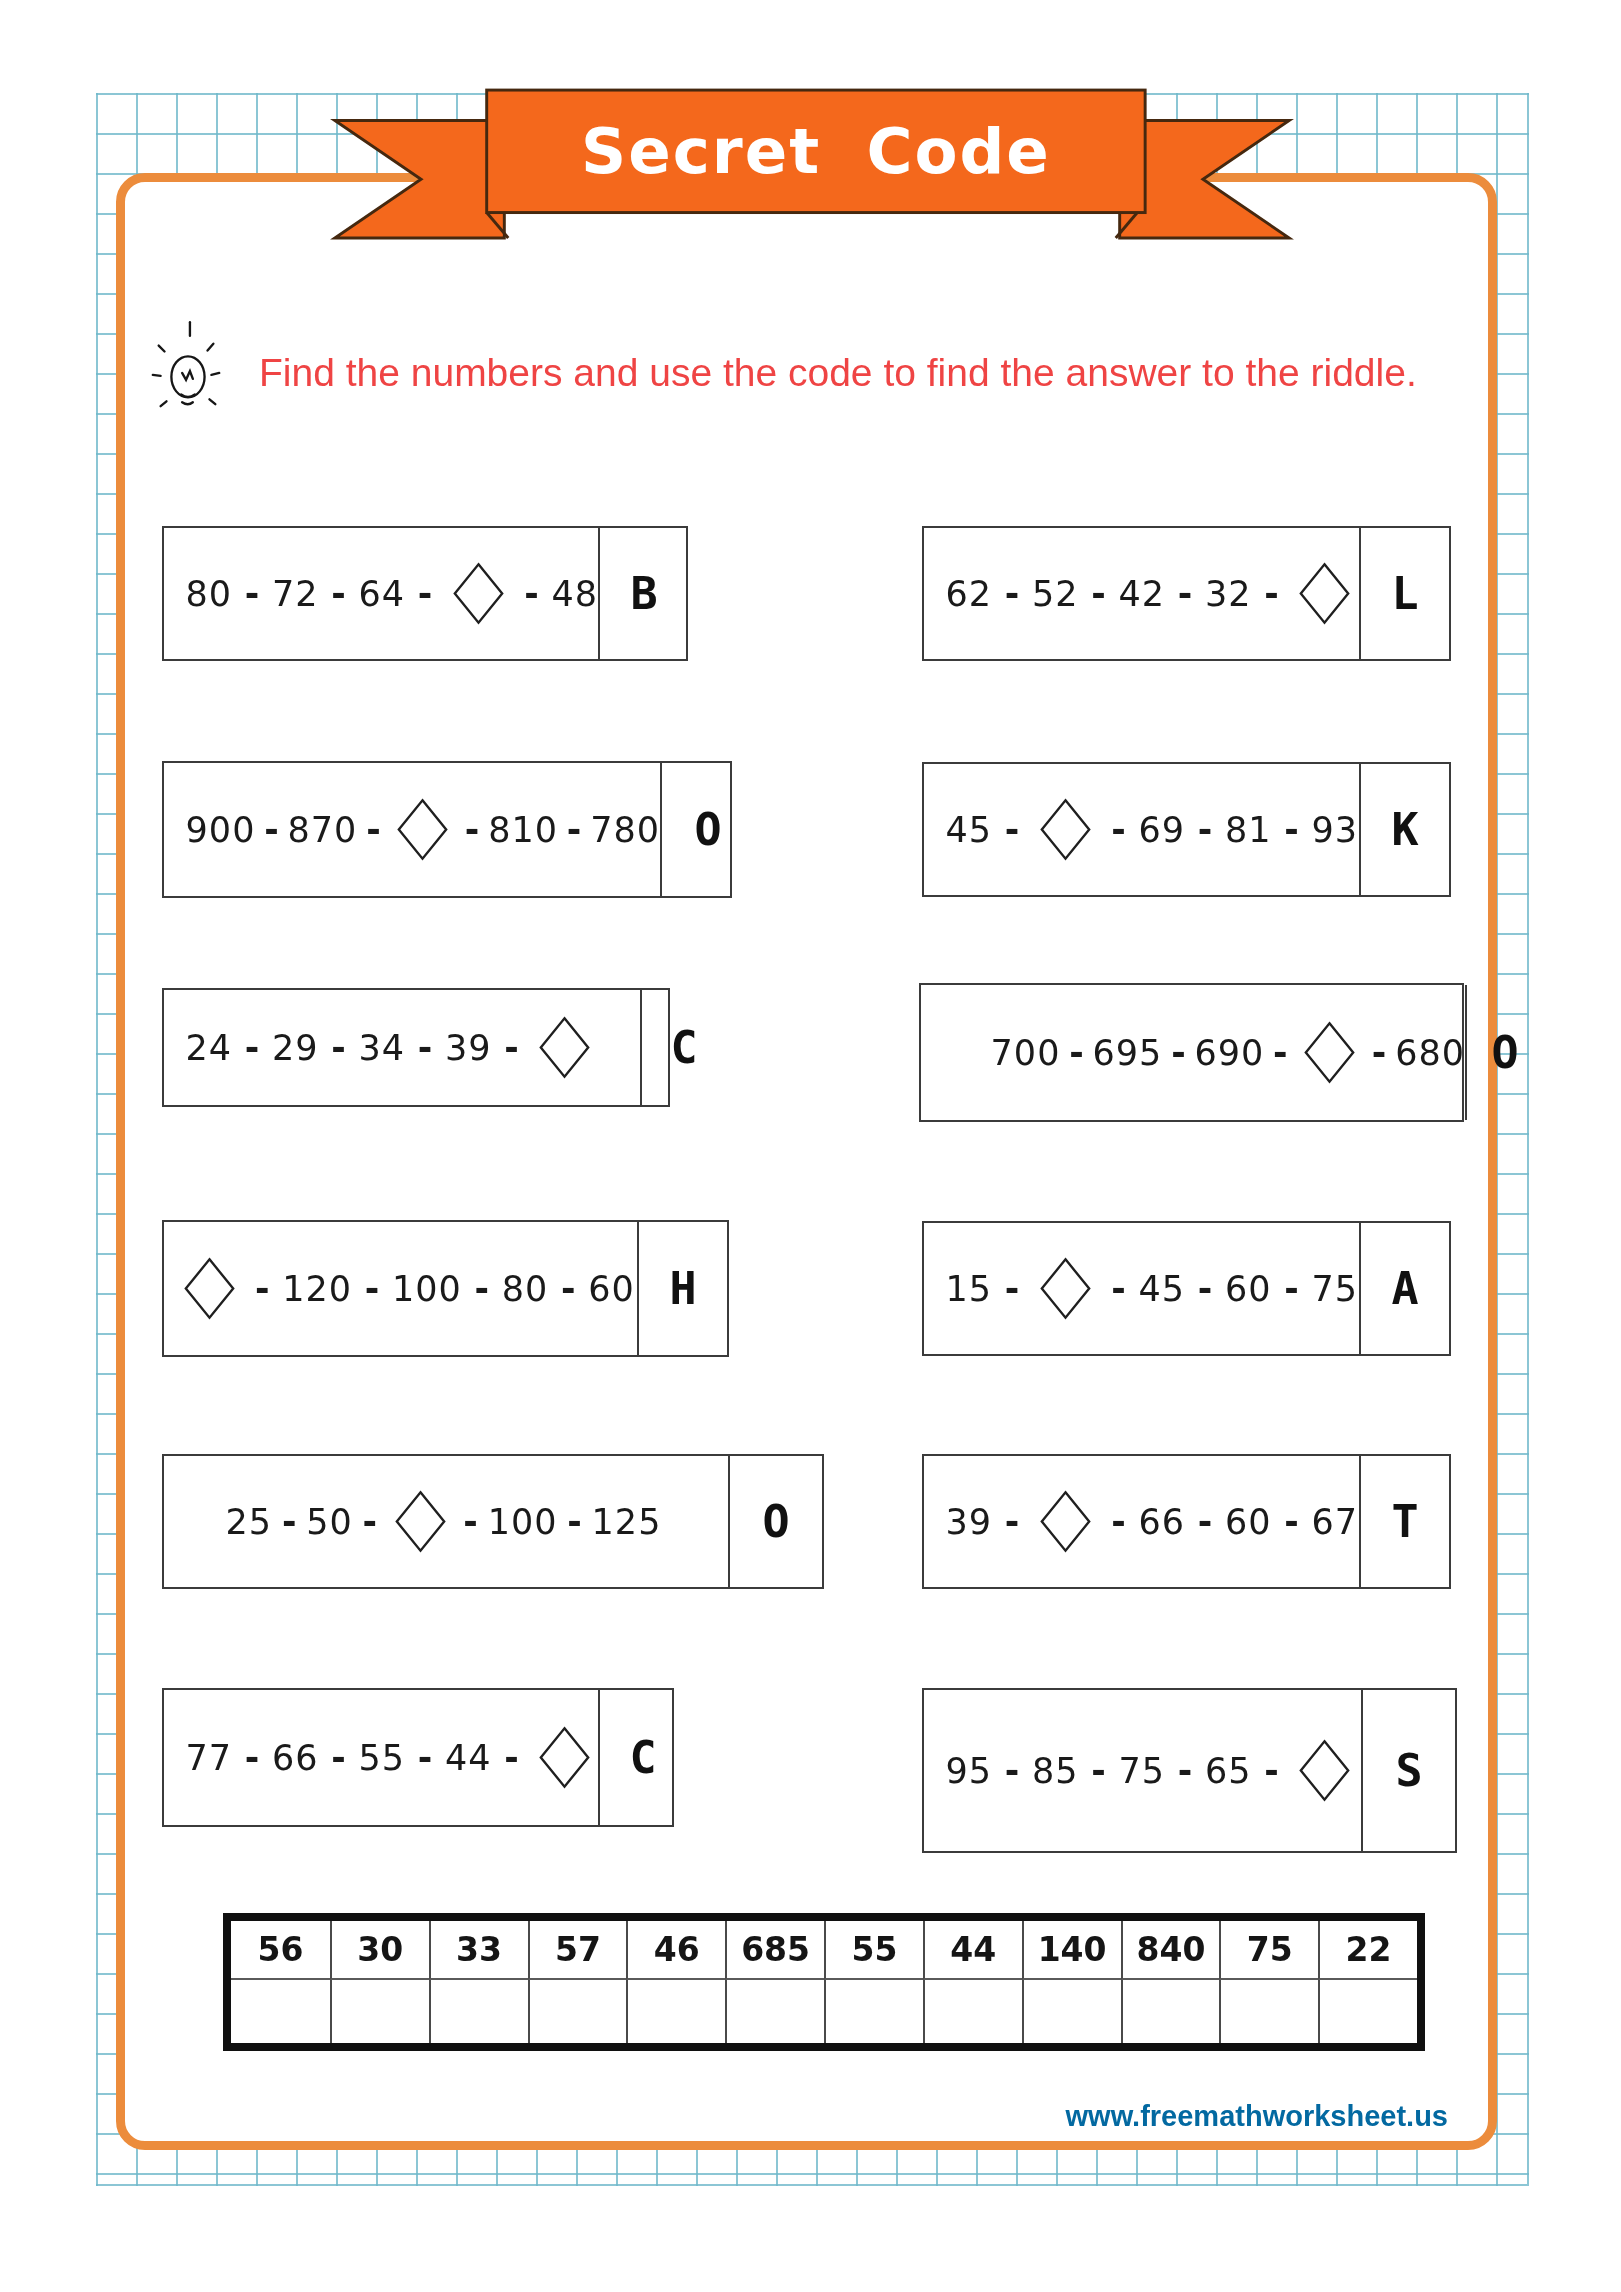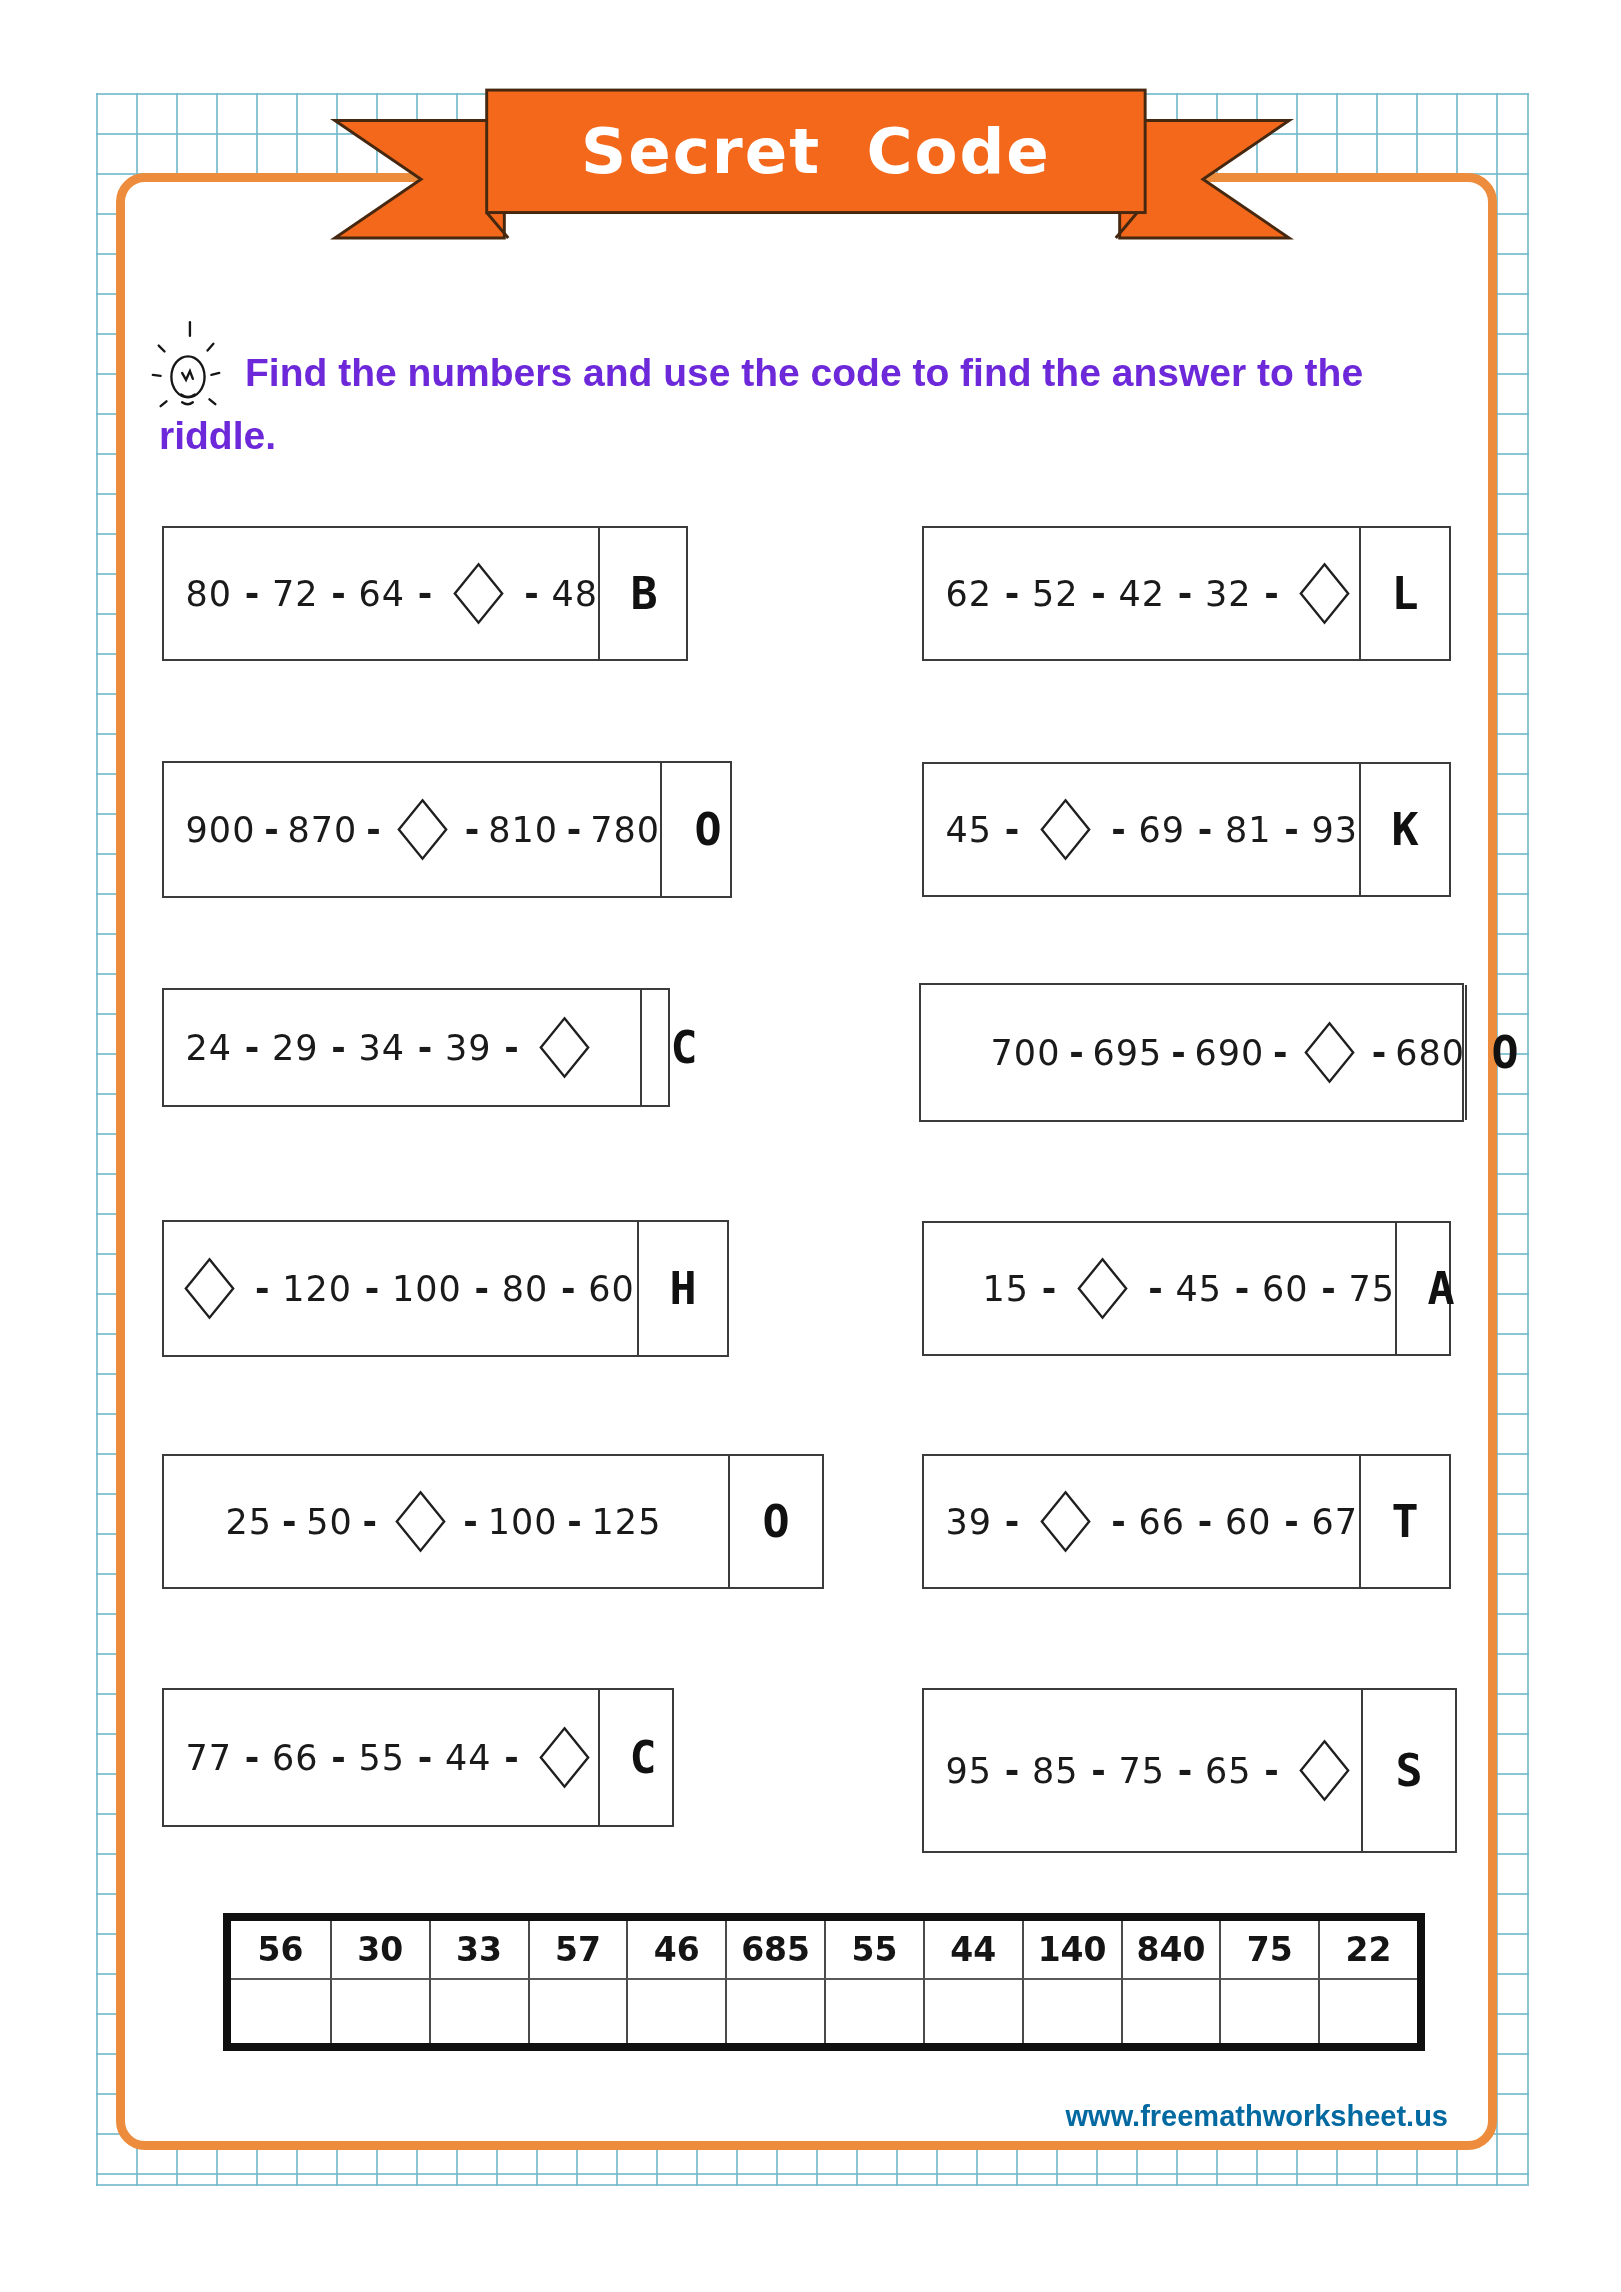--- a/index.html
+++ b/index.html
@@ -21,23 +21,23 @@
 
   
   .banner{position:absolute;left:326px;top:82px;z-index:4;}
   .banner .shape{fill:#F4681C;stroke:#45280F;stroke-width:3;stroke-linejoin:miter;}
   .banner .foldline{stroke:#45280F;stroke-width:3;fill:none;}
   .banner text{fill:#fff;font-family:"DejaVu Sans",sans-serif;font-weight:bold;
     font-size:64px;letter-spacing:2px;word-spacing:22px;text-anchor:middle;}
 
   
   .bulb{position:absolute;left:145px;top:316px;z-index:3;}
-  .instruction{position:absolute;left:159px;top:341px;width:1289px;z-index:3;
+  .instruction{position:absolute;left:173px;top:341px;width:1289px;z-index:3;
     font-family:"Liberation Sans",sans-serif;font-size:39px;line-height:1.62;
-    color:#6d28d9;text-indent:86px;font-weight:bold;}
+    color:#ef4444;text-indent:86px;}
 
   
   .pbox{position:absolute;display:flex;background:#fff;border:2.9px solid #3B3B3B;
     box-sizing:border-box;z-index:3;}
   .seq{flex:1;display:flex;align-items:center;padding-left:21.6px;
     font-size:35px;font-weight:500;color:#1a1a1a;}
   .num{letter-spacing:1px;}
   .sep{margin:0 12.7px;font-weight:600;}
   .diamond{margin:0 7.8px;flex:none;}
   .diamond polygon{fill:#ffffff;stroke:#1f1f1f;stroke-width:2.6;}
@@ -45,21 +45,21 @@
     border-left:2.9px solid #3B3B3B;font-family:"DejaVu Sans Mono",monospace;
     font-weight:bold;font-size:45px;color:#111;width:90px;box-sizing:border-box;}
 
   .p0{left:162px;top:526px;width:526px;height:135px;}
   .p1{left:922px;top:526px;width:529px;height:135px;}
   .p2{left:162px;top:761px;width:570px;height:137px;} .p2 .letter{width:94px;} .p2 .sep{margin:0 8.8px;}
   .p3{left:922px;top:762px;width:529px;height:135px;}
   .p4{left:162px;top:988px;width:508px;height:119px;gap:42px;} .p4 .letter{width:86px;}
   .p5{left:919px;top:983px;width:545px;height:139px;padding-left:48px;} .p5 .letter{width:78px;} .p5 .sep{margin:0 8.8px;}
   .p6{left:162px;top:1220px;width:567px;height:137px;} .p6 .seq{padding-left:11.8px;}
-  .p7{left:922px;top:1221px;width:529px;height:135px;padding-left:37px;}
+  .p7{left:922px;top:1221px;width:529px;height:135px;}
   .p8{left:162px;top:1454px;width:662px;height:135px;padding-left:40px;} .p8 .letter{width:94px;} .p8 .sep{margin:0 9.8px;}
   .p9{left:922px;top:1454px;width:529px;height:135px;}
   .p10{left:162px;top:1688px;width:512px;height:139px;} .p10 .letter{width:88px;}
   .p11{left:922px;top:1672px;width:535px;height:165px;margin-top:16px;} .p11 .letter{width:94px;}
 
   
   .atable{position:absolute;left:223px;top:1913px;width:1202px;height:138px;z-index:3;
     border:8.8px solid #101010;box-sizing:border-box;background:#fff;
     display:grid;grid-template-columns:repeat(12,1fr);grid-template-rows:59px auto;}
   .acell{border-left:2px solid #4a4a4a;display:flex;align-items:center;justify-content:center;}

